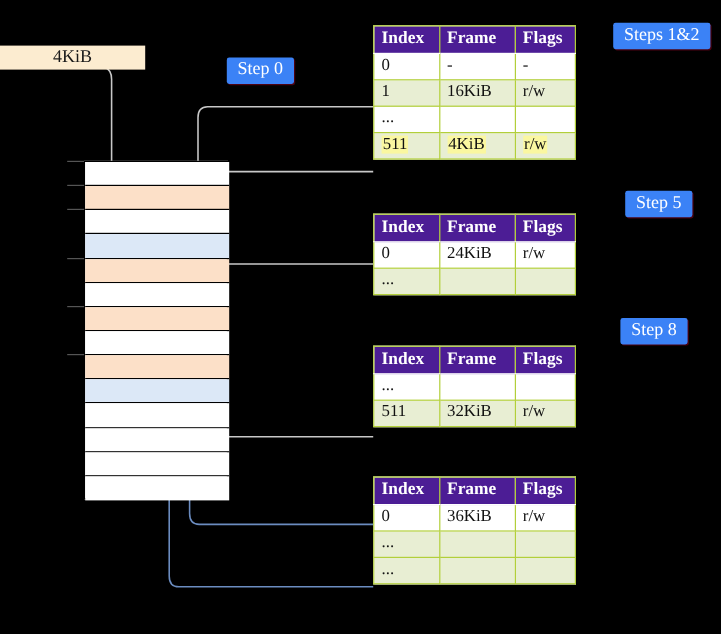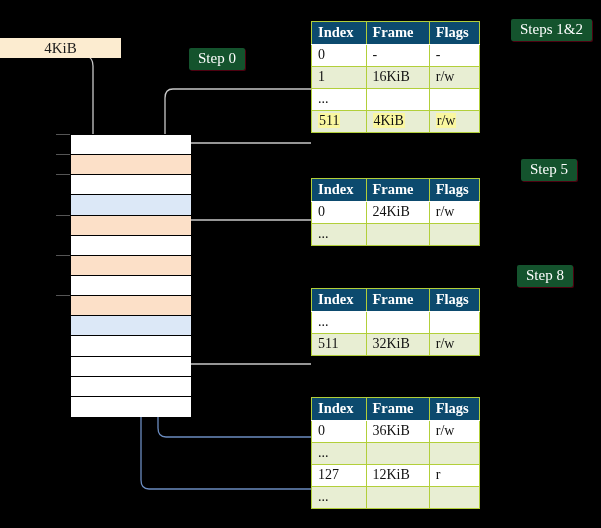--- a/index.html
+++ b/index.html
@@ -13,21 +13,21 @@
   #canvas {
     position: relative;
     width: 601px;
     height: 528px;
     background: #000000;
     overflow: hidden;
   }
   
   .step-badge {
     position: absolute;
-    background: #14532d;
+    background: #3b82f6;
     color: #ffffff;
     font-family: "Liberation Serif", serif;
     font-size: 15px;
     line-height: 19px;
     padding: 1px 9px 2px 9px;
     white-space: nowrap;
     border-radius: 2px;
     box-shadow: 1px 1px 0 #4d0010;
     text-align: center;
   }
@@ -85,21 +85,21 @@
     border: 1px solid #b2cf3a;
     padding: 2px 6px 3px 6px;
     text-align: left;
     height: 19px;
     box-sizing: border-box;
     color: #111111;
     font-weight: normal;
     vertical-align: middle;
   }
   .ptable th {
-    background: #0c4a6e;
+    background: #4c1d95;
     color: #ffffff;
     font-weight: bold;
     font-size: 14.5px;
     border-color: #ffffff;
     border-top-color: #b2cf3a;
     border-left-color: #b2cf3a;
     border-right-color: #b2cf3a;
   }
   .ptable tr.alt td { background: #e8eed3; }
   .ptable tr.plain td { background: #ffffff; }
@@ -274,25 +274,20 @@
           <tr class="plain">
             <td class="col-index">0</td>
             <td class="col-frame">36KiB</td>
             <td class="col-flags">r/w</td>
           </tr>
           <tr class="alt">
             <td class="col-index">...</td>
             <td class="col-frame"></td>
             <td class="col-flags"></td>
           </tr>
-          <tr class="plain">
-            <td class="col-index">127</td>
-            <td class="col-frame">12KiB</td>
-            <td class="col-flags">r</td>
-          </tr>
           <tr class="alt">
             <td class="col-index">...</td>
             <td class="col-frame"></td>
             <td class="col-flags"></td>
           </tr>
         </tbody>
       </table>
     </div>
 
 </div>

